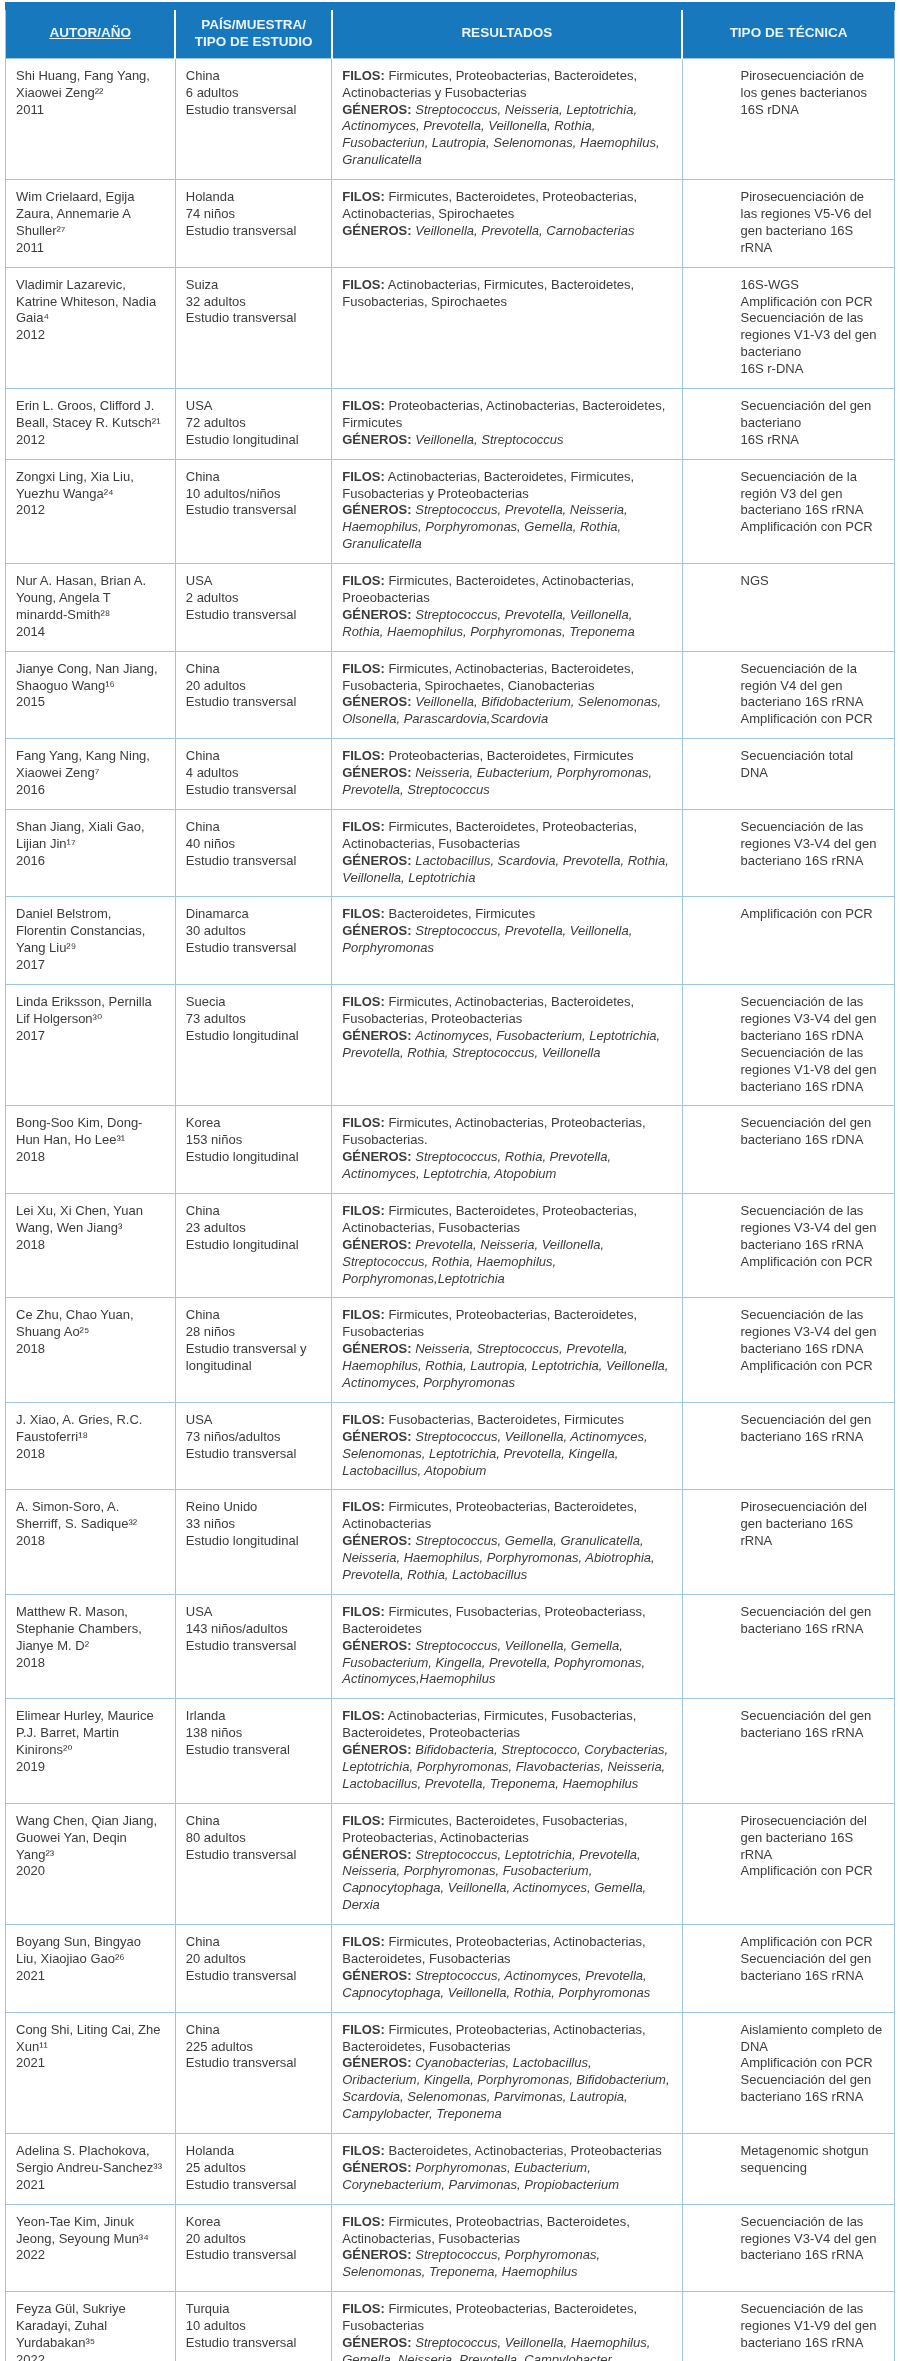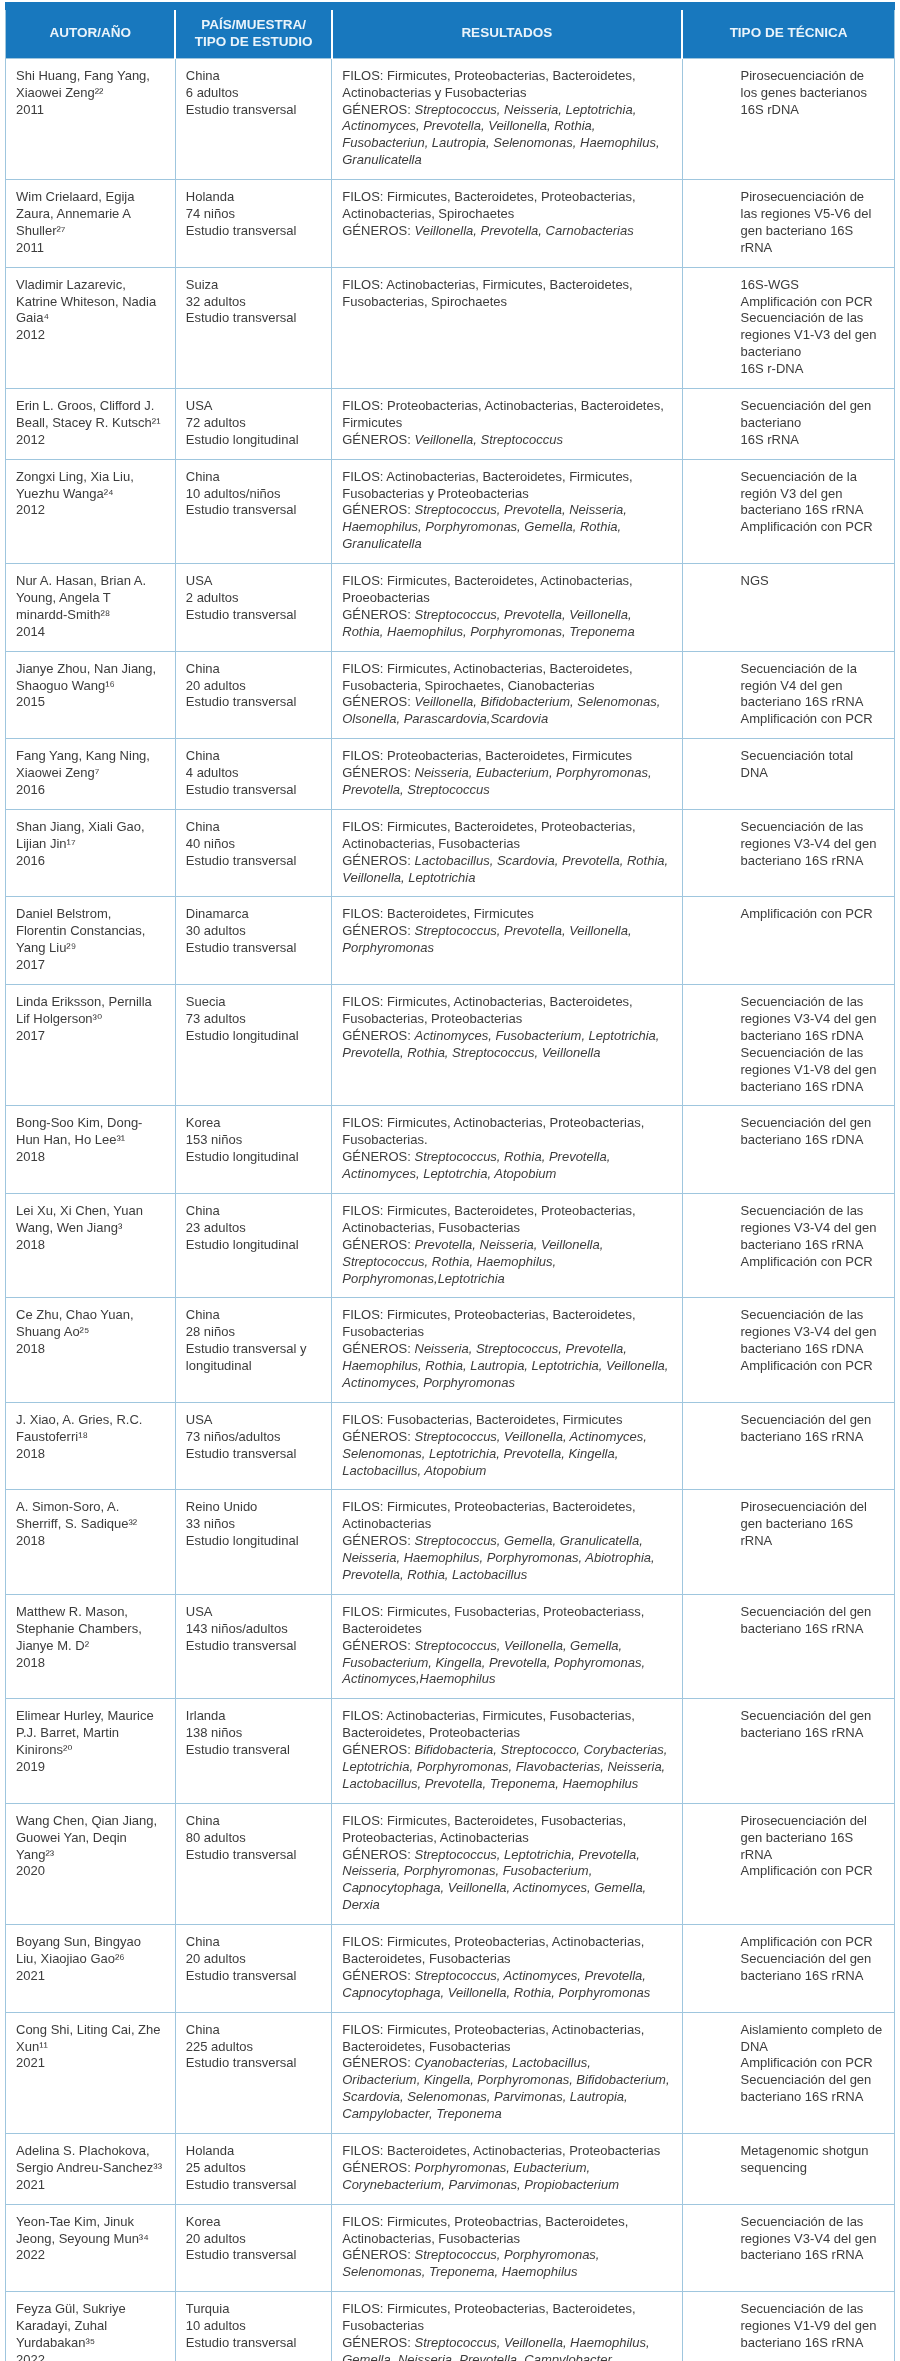--- a/index.html
+++ b/index.html
@@ -31,32 +31,32 @@
     color: #EAF4FB;
     font-size: 13.5px;
     font-weight: bold;
     text-align: center;
     vertical-align: middle;
     padding: 7px 6px;
     white-space: pre-line;
     line-height: 1.25;
     border-left: 2px solid #ffffff;
   }
-  thead th:first-child { border-left: none; }
+  thead th:first-child { border-left: none; text-decoration: underline; }
   tbody td {
     background: #ffffff;
     border: 1px solid #9FC6DE;
     vertical-align: top;
     padding: 9px 10px 10px 10px;
     font-size: 13px;
     line-height: 1.3;
     color: #3C3C3C;
     word-wrap: break-word;
   }
-  .lbl { font-weight: normal; }
+  .lbl { font-weight: bold; }
   .it  { font-style: italic; }
   .pre { white-space: pre-line; margin-left: 48px; }
 </style>
 </head>
 <body>
 
 <div class="page">
   <table class="studies">
     <colgroup>
       <col class="c1">
@@ -225,21 +225,21 @@
         <span class="it">Streptococcus, Prevotella, Veillonella, Rothia, Haemophilus, Porphyromonas, Treponema</span>
       </div>
     </td>
     <td>
       <div class="pre">NGS</div>
     </td>
   </tr>
 
   <tr>
     <td>
-      <div>Jianye Zhou, Nan Jiang, Shaoguo Wang¹⁶</div>
+      <div>Jianye Cong, Nan Jiang, Shaoguo Wang¹⁶</div>
       <div>2015</div>
     </td>
     <td>
       <div>China</div>
       <div>20 adultos</div>
       <div>Estudio transversal</div>
     </td>
     <td>
       <div>
         <span class="lbl">FILOS:</span>

